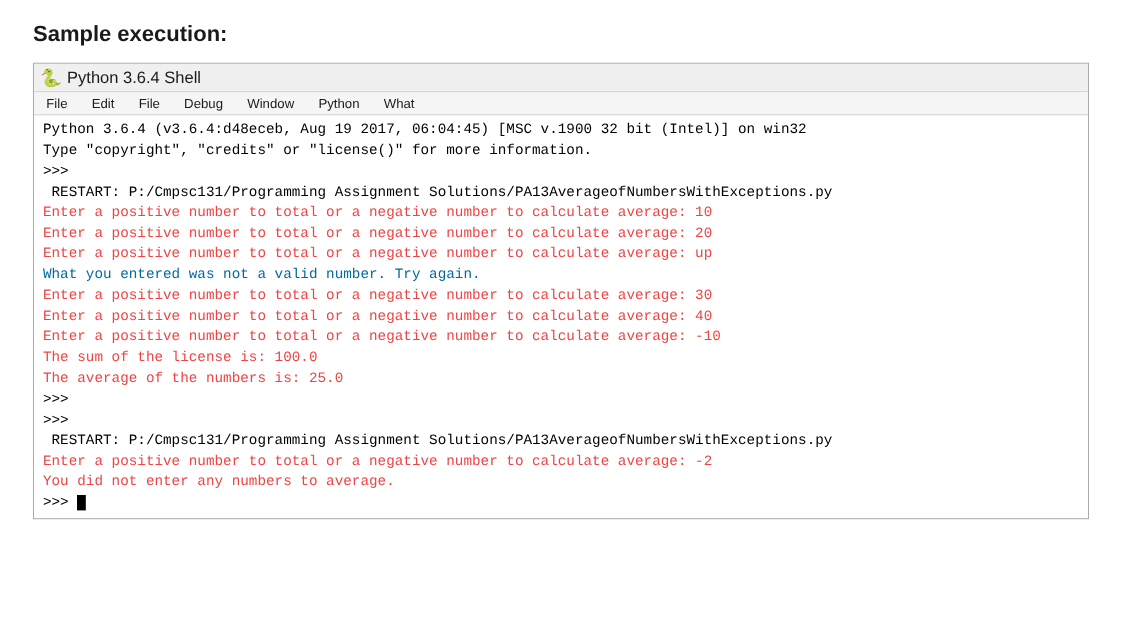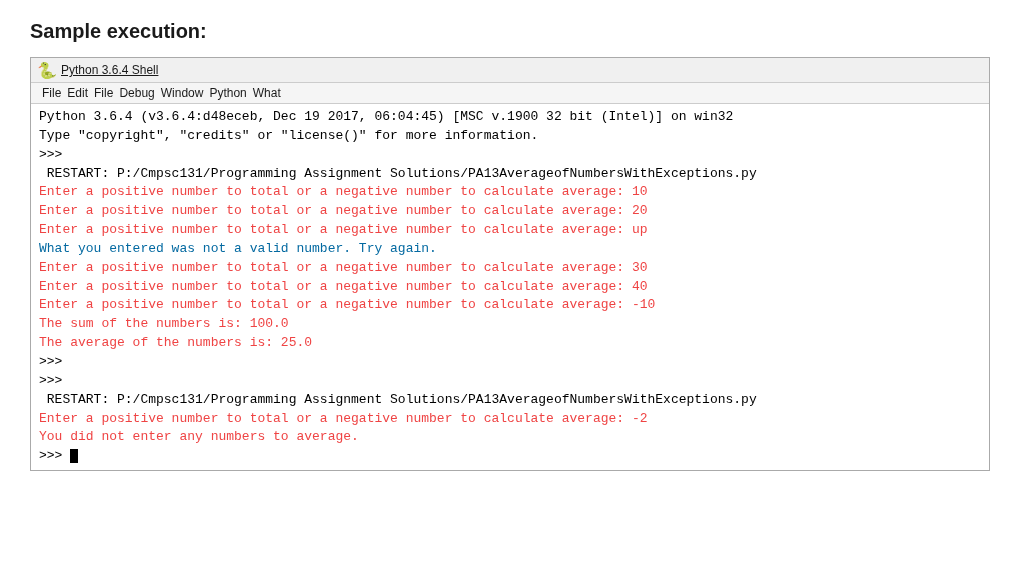--- a/index.html
+++ b/index.html
@@ -40,30 +40,30 @@
 
     .title-bar-icon {
       width: 16px;
       height: 16px;
       display: inline-flex;
       align-items: center;
       justify-content: center;
     }
 
     .title-bar-text {
-      font-size: 12px;
+      font-size: 15px;
       color: #1a1a1a;
-      text-decoration: underline;
     }
 
     .menu-bar {
       background: #f5f5f5;
       border-bottom: 1px solid #cccccc;
       padding: 2px 8px;
       display: flex;
+      gap: 16px;
     }
 
     .menu-item {
       font-size: 12px;
       color: #1a1a1a;
       cursor: pointer;
       padding: 1px 3px;
     }
 
     .shell-content {
@@ -111,32 +111,32 @@
   <div class="menu-bar">
     <span class="menu-item">File</span>
     <span class="menu-item">Edit</span>
     <span class="menu-item">File</span>
     <span class="menu-item">Debug</span>
     <span class="menu-item">Window</span>
     <span class="menu-item">Python</span>
     <span class="menu-item">What</span>
   </div>
   <div class="shell-content">
-    <div class="line-black">Python 3.6.4 (v3.6.4:d48eceb, Dec 19 2017, 06:04:45) [MSC v.1900 32 bit (Intel)] on win32</div>
+    <div class="line-black">Python 3.6.4 (v3.6.4:d48eceb, Aug 19 2017, 06:04:45) [MSC v.1900 32 bit (Intel)] on win32</div>
     <div class="line-black">Type "copyright", "credits" or "license()" for more information.</div>
     <div class="line-black prompt">&gt;&gt;&gt;</div>
     <div class="line-black">&nbsp;RESTART: P:/Cmpsc131/Programming Assignment Solutions/PA13AverageofNumbersWithExceptions.py</div>
     <div class="line-blue">Enter a positive number to total or a negative number to calculate average: 10</div>
     <div class="line-blue">Enter a positive number to total or a negative number to calculate average: 20</div>
     <div class="line-blue">Enter a positive number to total or a negative number to calculate average: up</div>
     <div class="line-red">What you entered was not a valid number. Try again.</div>
     <div class="line-blue">Enter a positive number to total or a negative number to calculate average: 30</div>
     <div class="line-blue">Enter a positive number to total or a negative number to calculate average: 40</div>
     <div class="line-blue">Enter a positive number to total or a negative number to calculate average: -10</div>
-    <div class="line-blue">The sum of the numbers is: 100.0</div>
+    <div class="line-blue">The sum of the license is: 100.0</div>
     <div class="line-blue">The average of the numbers is: 25.0</div>
     <div class="line-black prompt">&gt;&gt;&gt;</div>
     <div class="line-black prompt">&gt;&gt;&gt;</div>
     <div class="line-black">&nbsp;RESTART: P:/Cmpsc131/Programming Assignment Solutions/PA13AverageofNumbersWithExceptions.py</div>
     <div class="line-blue">Enter a positive number to total or a negative number to calculate average: -2</div>
     <div class="line-blue">You did not enter any numbers to average.</div>
     <div class="line-black prompt">&gt;&gt;&gt; <span class="cursor"></span></div>
   </div>
 </div>
 

